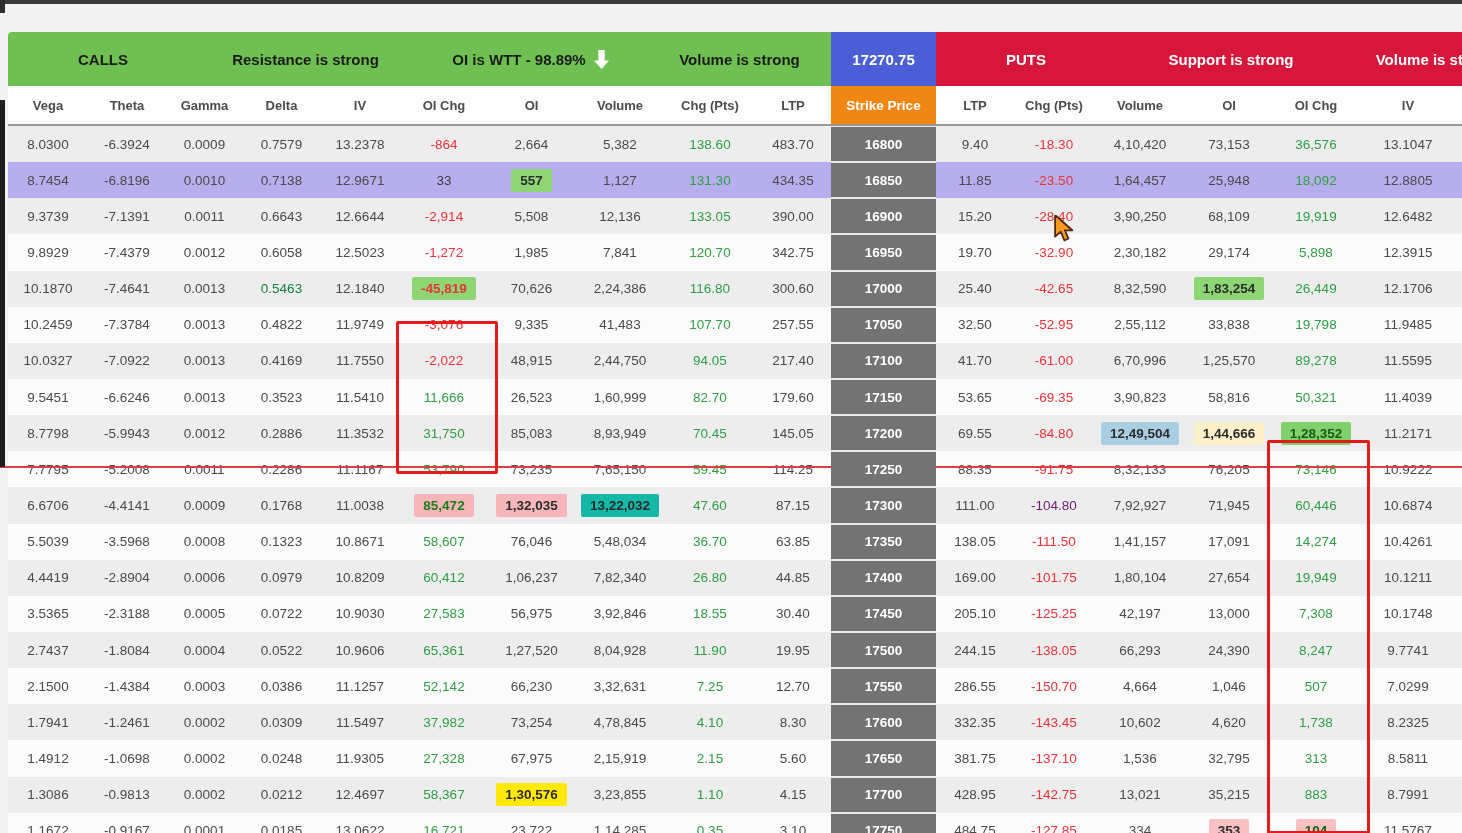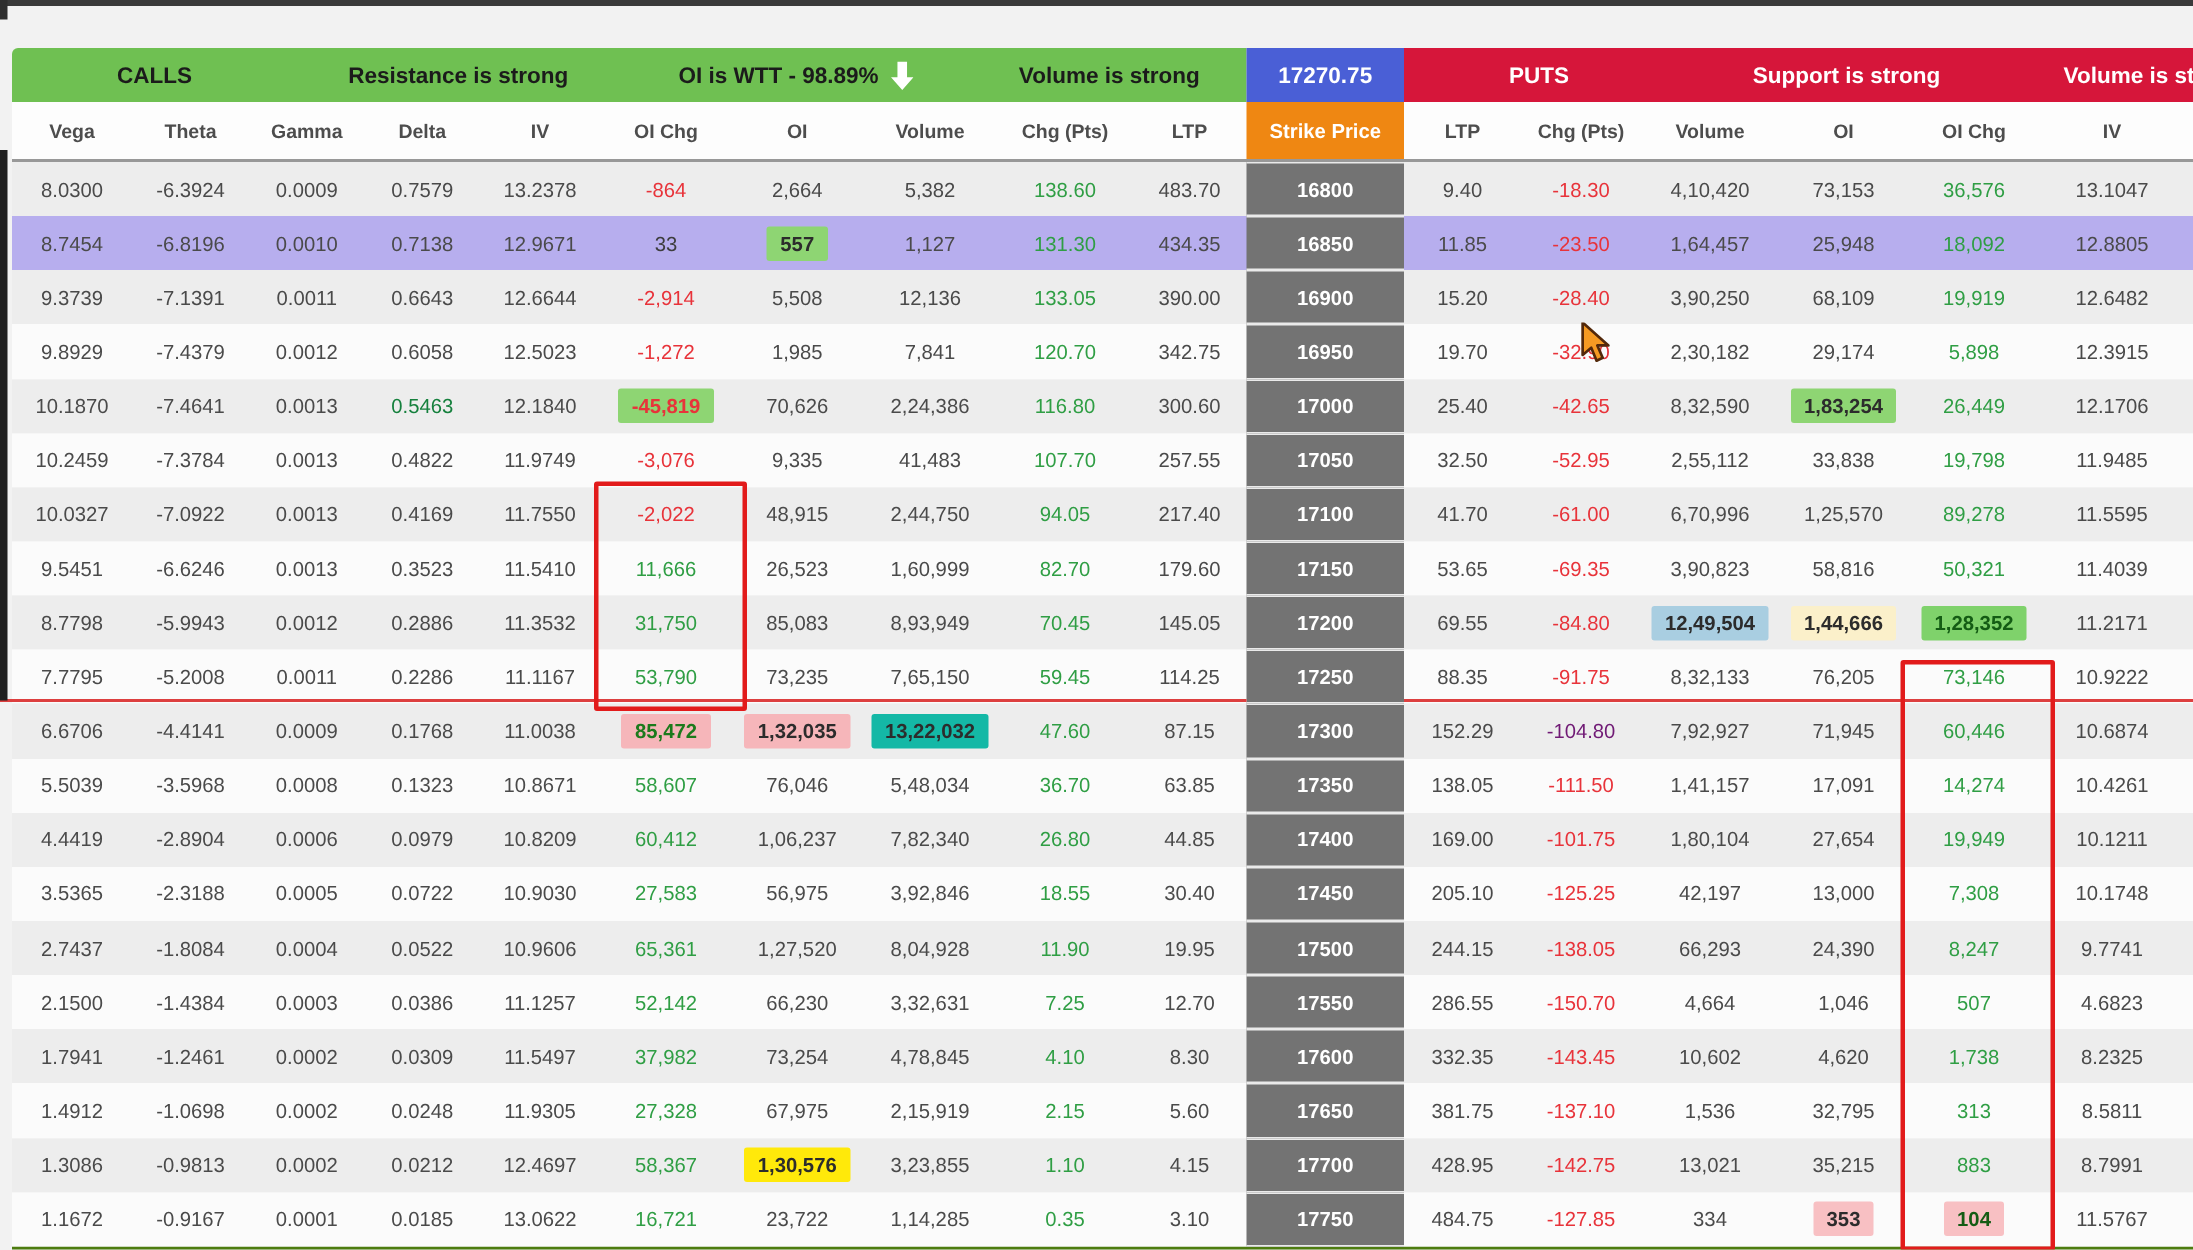--- a/index.html
+++ b/index.html
@@ -9,21 +9,21 @@
     font-family:"Liberation Sans","DejaVu Sans",sans-serif;
     -webkit-font-smoothing:antialiased;
   }
   .topbar{position:absolute;top:0;left:0;width:1462px;height:4px;background:#3a3a3a;}
   .edge-artifact-1{position:absolute;left:0;top:0;width:5px;height:13px;background:#2f2f2f;}
   .edge-artifact-2{position:absolute;left:0;top:100px;width:5px;height:367px;background:#1f1f1f;}
 
   .chain{position:absolute;left:8px;top:32px;width:1454px;}
 
   
-  .banner{display:flex;height:36px;}
+  .banner{display:flex;height:54px;}
   .b-green{width:823px;background:#6fc052;display:flex;align-items:center;color:#1b1b1b;
            font-weight:bold;font-size:15px;border-radius:4px 0 0 0;}
   .b-green .seg{display:flex;align-items:center;justify-content:center;flex:none;}
   .seg-calls{width:190px;}
   .seg-resist{width:215px;}
   .seg-oi{width:235px;gap:8px;}
   .seg-vol{width:183px;}
   .b-blue{width:105px;background:#4a5fd6;color:#fff;display:flex;align-items:center;
           justify-content:center;font-weight:bold;font-size:15px;}
   .b-red{width:526px;background:#d6163a;color:#fff;font-weight:bold;font-size:15px;
@@ -701,21 +701,21 @@
         <div class="cell">
           <span class="pill" style="color: rgb(47, 158, 68);">47.60</span>
         </div>
         <div class="cell">
           <span class="pill" style="color: rgb(74, 74, 74);">87.15</span>
         </div>
         <div class="cell strike">
           <span class="pill">17300</span>
         </div>
         <div class="cell">
-          <span class="pill" style="color: rgb(74, 74, 74);">152.29</span>
+          <span class="pill" style="color: rgb(74, 74, 74);">111.00</span>
         </div>
         <div class="cell">
           <span class="pill" style="color: #701a75;">-104.80</span>
         </div>
         <div class="cell">
           <span class="pill" style="color: rgb(74, 74, 74); text-align: right;">7,92,927</span>
         </div>
         <div class="cell">
           <span class="pill" style="color: rgb(74, 74, 74);">71,945</span>
         </div>
@@ -996,21 +996,21 @@
         <div class="cell">
           <span class="pill" style="color: rgb(74, 74, 74);">4,664</span>
         </div>
         <div class="cell">
           <span class="pill" style="color: rgb(74, 74, 74);">1,046</span>
         </div>
         <div class="cell">
           <span class="pill" style="color: rgb(47, 158, 68);">507</span>
         </div>
         <div class="cell">
-          <span class="pill" style="color: rgb(74, 74, 74);">4.6823</span>
+          <span class="pill" style="color: rgb(74, 74, 74);">7.0299</span>
         </div>
         <div class="cell sliver">
           <span class="pill">-</span>
         </div>
       </div>
       <div class="row odd">
         <div class="cell">
           <span class="pill" style="color: rgb(74, 74, 74);">1.7941</span>
         </div>
         <div class="cell">

